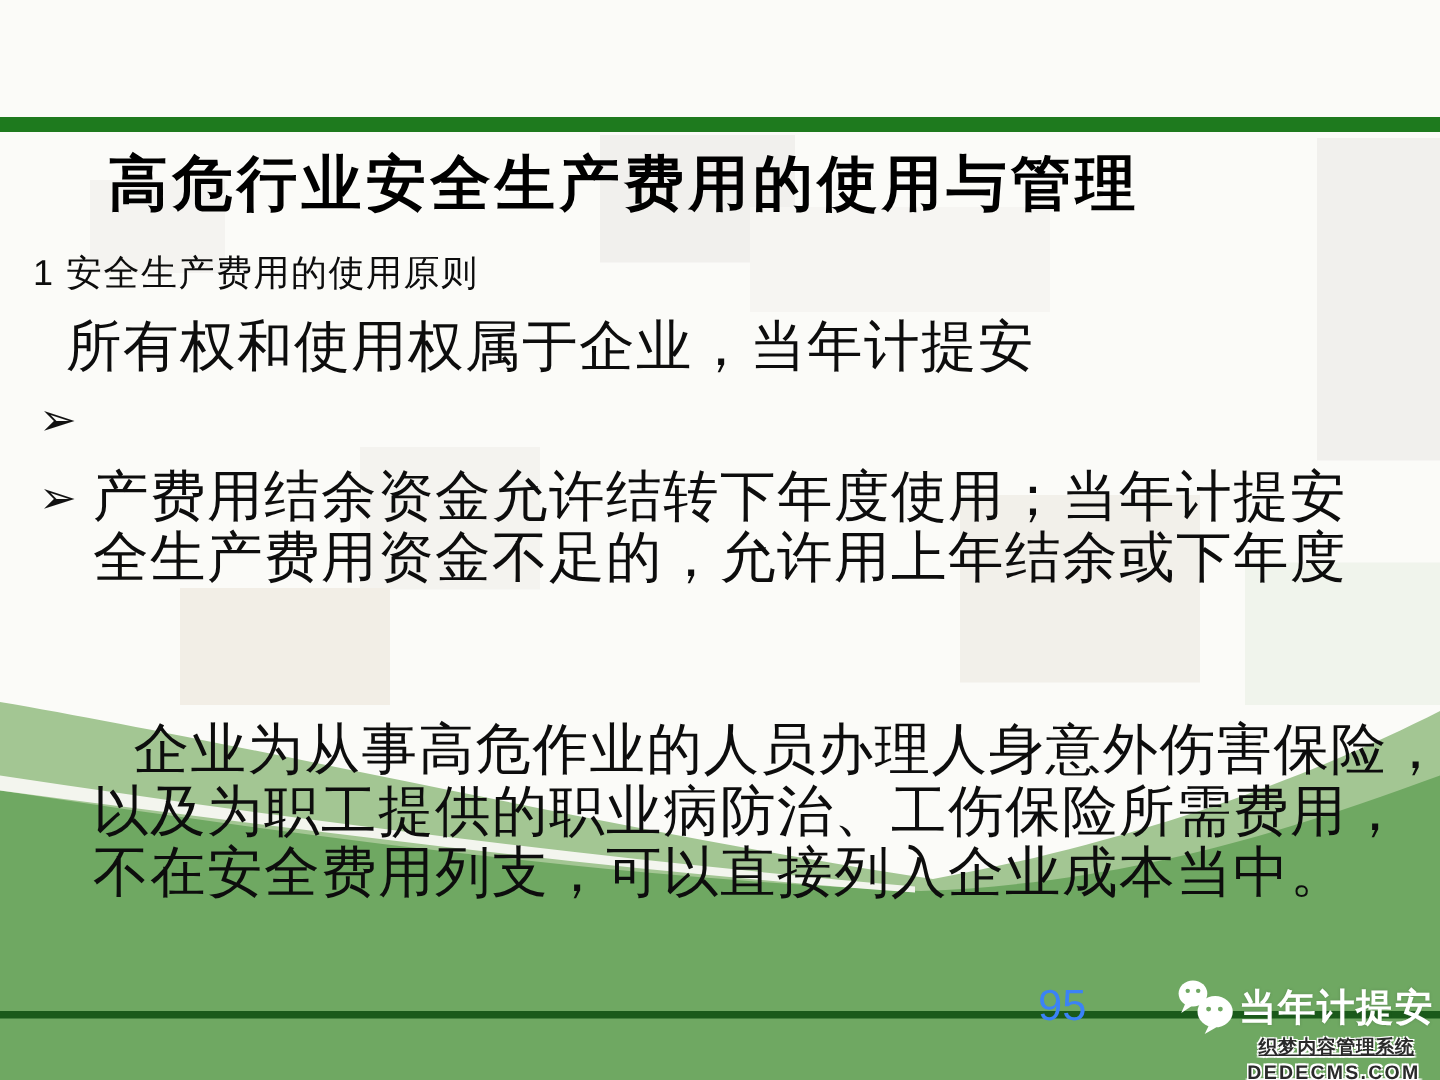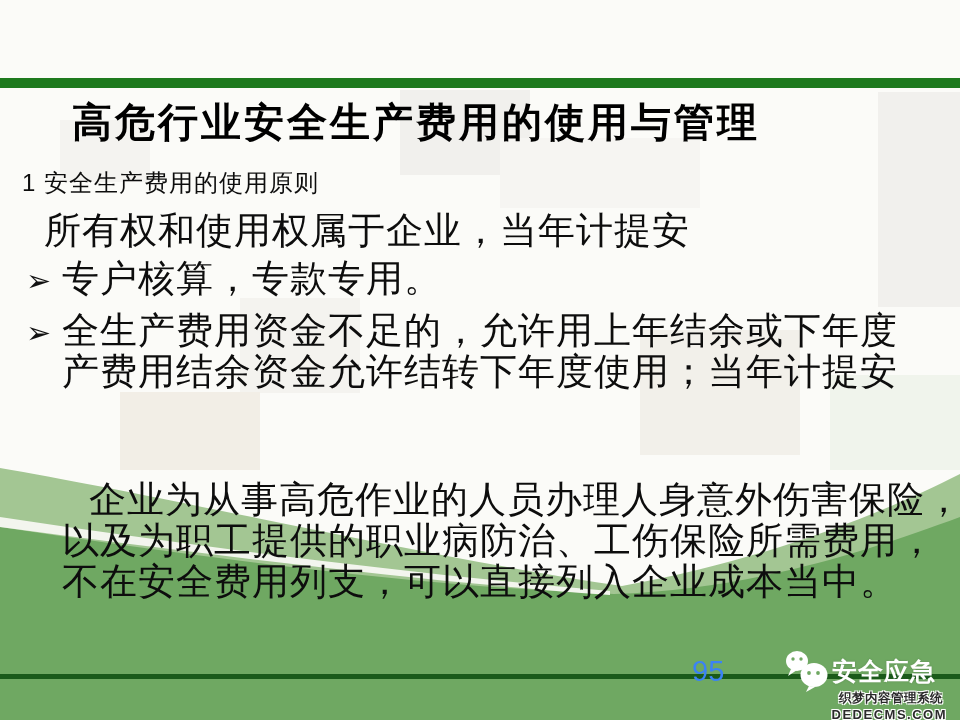--- a/index.html
+++ b/index.html
@@ -38,20 +38,21 @@
   .brand-block{position:absolute;left:784px;top:648px;width:172px;z-index:4;}
   .brand-row{display:flex;align-items:center;}
   .wechat-svg{width:46px;height:46px;display:block;}
   .brand-name{
     color:#ffffff;font-size:25px;font-weight:700;letter-spacing:1px;
     text-shadow:0 0 2px rgba(60,90,55,0.35);white-space:nowrap;margin-left:2px;
   }
   .watermark{
     text-align:right;color:#2a2a2a;font-weight:700;white-space:nowrap;
     text-shadow:-1px -1px 0 #fff,1px -1px 0 #fff,-1px 1px 0 #fff,1px 1px 0 #fff;
+    text-decoration:underline;
   }
   .wm1{font-size:12.5px;margin:-4px 13px 0 0;letter-spacing:0.5px;}
   .wm2{font-size:13px;margin:0 9px 0 0;letter-spacing:1.5px;}
 </style>
 </head>
 <body>
 
 <div id="slide">
 
   <div class="city-bg">
@@ -72,26 +73,25 @@
     <path d="M0,87 C210,119 430,147 614,154 C755,149 870,110 960,77 L960,280 L0,280 Z" fill="#6fa862"></path>
     <path d="M0,77 C205,108 415,134 610,151 L610,155 C415,141 205,114 0,87 Z" fill="#f3f5ee"></path>
   </svg>
 
   <div class="txt title">高危行业安全生产费用的使用与管理</div>
 
   <div class="txt heading">1 安全生产费用的使用原则</div>
   <div class="txt subline">所有权和使用权属于企业，当年计提安</div>
 
   <div class="txt marker marker1">➢</div>
-  <div class="txt bullet1-text">专户核算，专款专用。</div>
 
   <div class="txt marker marker2">➢</div>
   <div class="txt bullet2-text">
+    <div>产费用结余资金允许结转下年度使用；当年计提安</div>
     <div>全生产费用资金不足的，允许用上年结余或下年度</div>
-    <div>产费用结余资金允许结转下年度使用；当年计提安</div>
   </div>
 
   <div class="txt paragraph">
     <div class="indent-first">企业为从事高危作业的人员办理人身意外伤害保险，</div>
     <div>以及为职工提供的职业病防治、工伤保险所需费用，</div>
     <div>不在安全费用列支，可以直接列入企业成本当中。</div>
   </div>
 
   <div class="footer-line"></div>
   <div class="txt page-number">95</div>
@@ -101,19 +101,19 @@
       <svg class="wechat-svg" viewBox="0 0 46 46">
         <ellipse cx="13" cy="13" rx="11" ry="10" fill="#ffffff"></ellipse>
         <polygon points="7,21 4,28 13,22" fill="#ffffff"></polygon>
         <circle cx="9" cy="11" r="1.7" fill="#6fa862"></circle>
         <circle cx="17" cy="11" r="1.7" fill="#6fa862"></circle>
         <ellipse cx="30" cy="27" rx="13.5" ry="12" fill="#ffffff"></ellipse>
         <polygon points="25,38 22,44 31,39" fill="#ffffff"></polygon>
         <circle cx="25" cy="25" r="1.9" fill="#6fa862"></circle>
         <circle cx="34" cy="25" r="1.9" fill="#6fa862"></circle>
       </svg>
-      <div class="brand-name">安全应急</div>
+      <div class="brand-name">当年计提安</div>
     </div>
     <div class="watermark wm1">织梦内容管理系统</div>
     <div class="watermark wm2">DEDECMS.COM</div>
   </div>
 
 </div>
 
 </body></html>

